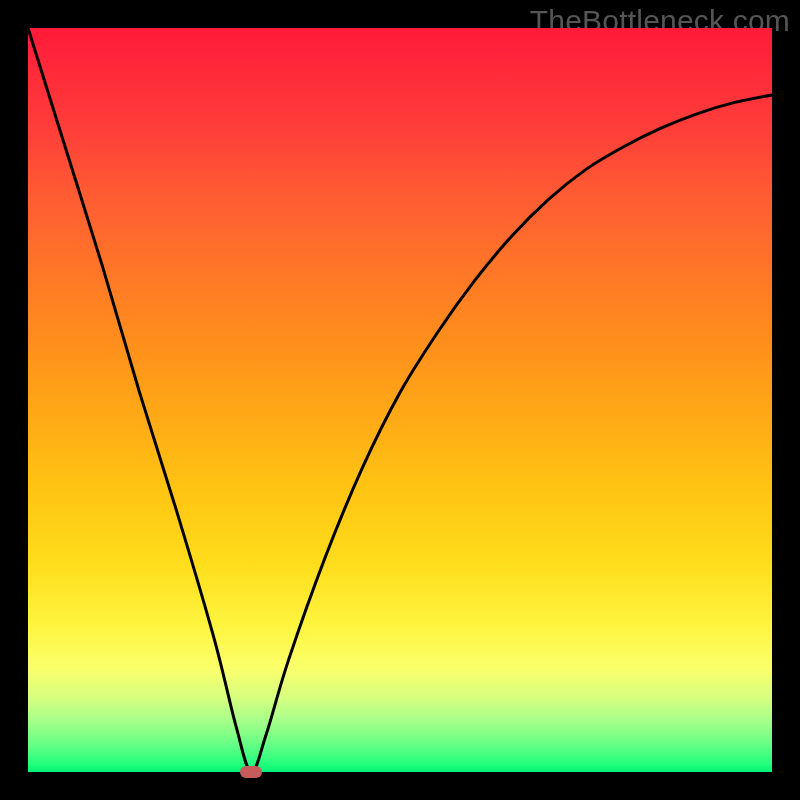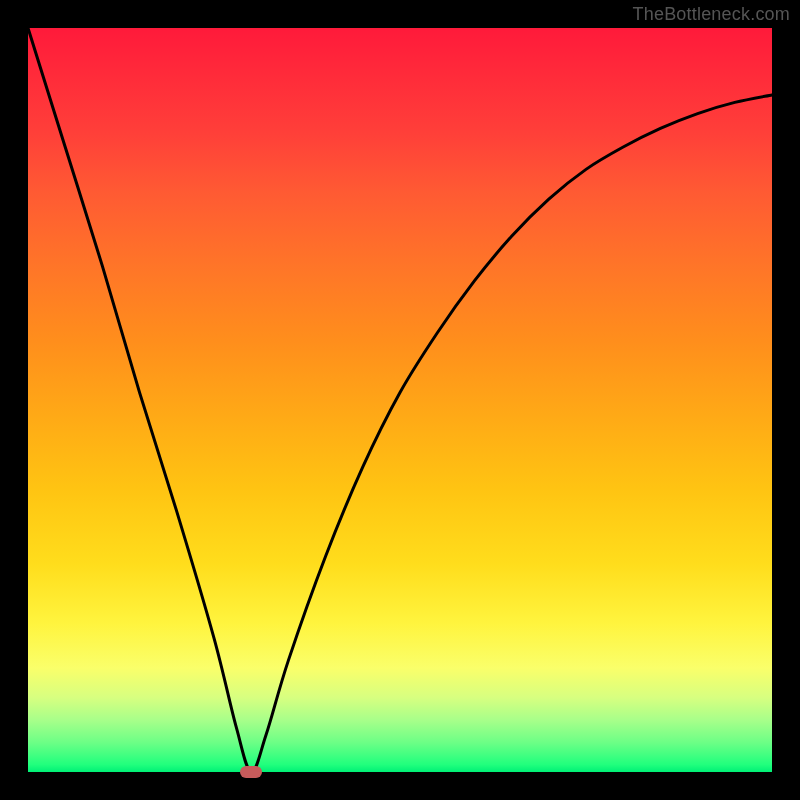--- a/index.html
+++ b/index.html
@@ -42,21 +42,21 @@
       #6dff86 96%,
       #21ff7d 99%,
       #00f076 100%
     );
   }
   .watermark {
     position: absolute;
     top: 4px;
     right: 10px;
     color: #555;
-    font-size: 18px;
+    font-size: 30px;
     font-weight: 500;
     letter-spacing: 0.2px;
     user-select: none;
   }
   svg.curve {
     position: absolute;
     left: 0;
     top: 0;
     width: 744px;
     height: 744px;

